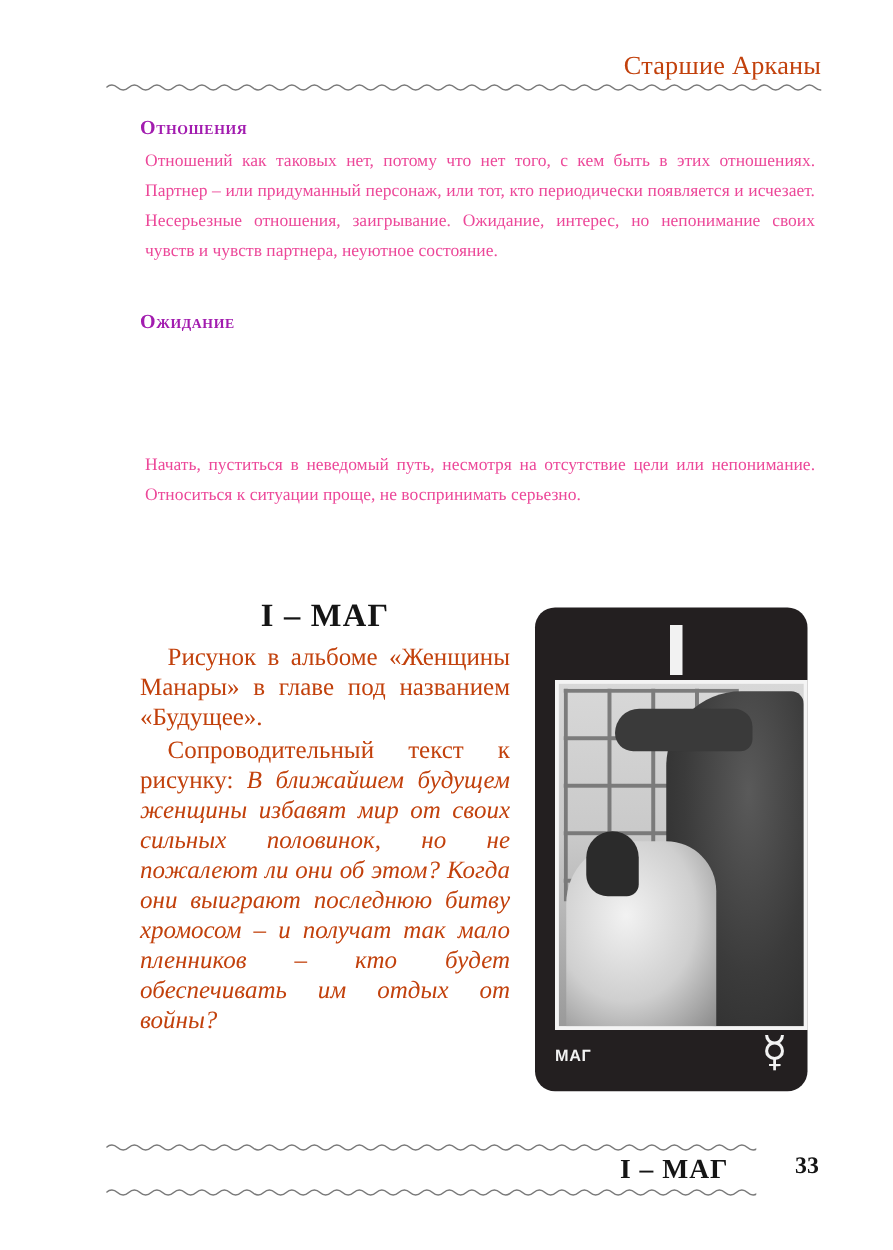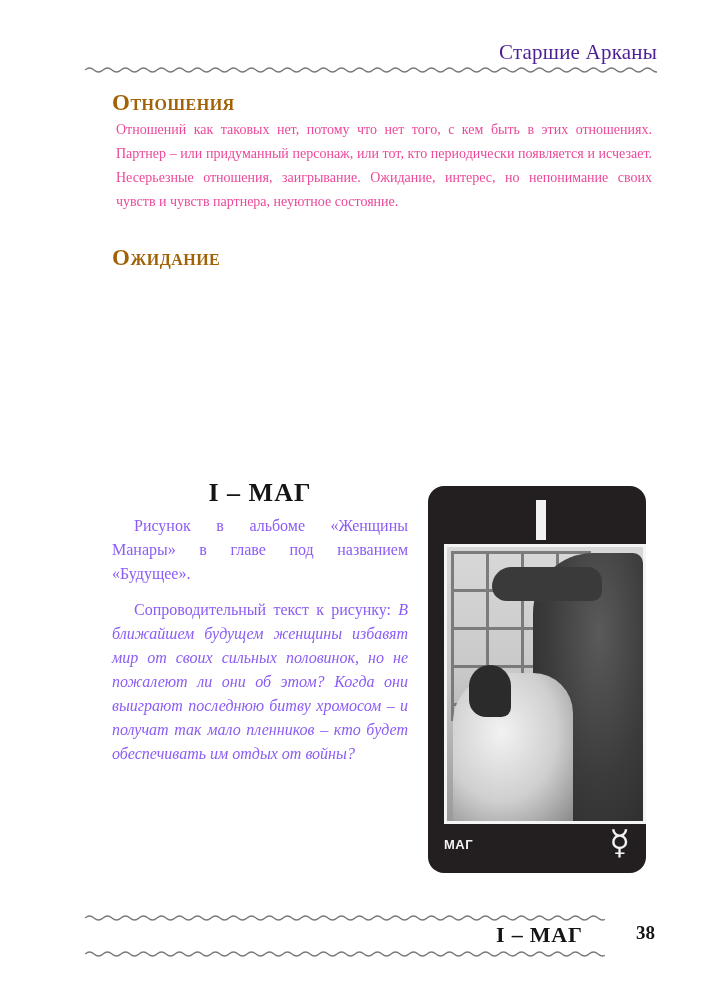--- a/index.html
+++ b/index.html
@@ -4,39 +4,39 @@
   <style>
     html, body { margin: 0; padding: 0; background: #ffffff; }
     body {
       width: 714px; height: 1000px; position: relative; overflow: hidden;
       font-family: "Liberation Serif", "DejaVu Serif", serif; color: #1a1a1a;
     }
     .wave { position: absolute; height: 8px; }
     .wave svg { display: block; }
     .running-head {
       position: absolute; top: 40px; right: 57px;
-      font-size: 21px; color: #4c1d95; letter-spacing: 0.2px;
+      font-size: 21px; color: #c2410c; letter-spacing: 0.2px;
     }
     .section { position: absolute; left: 112px; width: 544px; }
     .section h3 {
-      margin: 0; font-size: 23px; font-weight: bold; font-variant: small-caps;
-      letter-spacing: 0.5px; line-height: 22px; color: #a16207;
+      margin: 0; font-size: 16px; font-weight: bold; font-variant: small-caps;
+      letter-spacing: 0.5px; line-height: 22px; color: #a21caf;
     }
     .section p {
       margin: 4px; font-size: 14px; line-height: 24px; text-align: justify;
       color: #ec4899; text-indent: 0;
     }
     .col-left { position: absolute; left: 112px; width: 296px; }
     .col-left h2 {
       margin: 0; text-align: center; font-size: 26px; font-weight: bold;
       letter-spacing: 1px; line-height: 30px; color: #151515;
     }
     .col-left p {
-      margin: 0; font-size: 16px; line-height: 24px; text-align: justify;
-      color: #8b5cf6; text-indent: 22px;
+      margin: 0; font-size: 20px; line-height: 24px; text-align: justify;
+      color: #c2410c; text-indent: 22px;
     }
     .card {
       position: absolute; left: 428px; top: 486px; width: 218px; height: 387px;
       background: #231f20; border-radius: 16px;
     }
     .card-numeral {
       position: absolute; left: 108px; top: 14px; width: 10px; height: 40px;
       background: #f2f2f2;
     }
     .card-art {
@@ -104,26 +104,27 @@
 <div class="section" style="top:92px;">
   <h3>Отношения</h3>
   <p>Отношений как таковых нет, потому что нет того, с кем быть в этих отношениях. Партнер – или придуманный персонаж, или тот, кто периодически появляется и исчезает. Несерьезные отношения, заигрывание. Ожидание, интерес, но непонимание своих чувств и чувств партнера, неуютное состояние.</p>
 </div>
 
 <div class="section" style="top:247px;">
   <h3>Ожидание</h3>
 </div>
 
 <div class="section" style="top:357px;">
+  <p>Начать, пуститься в неведомый путь, несмотря на отсутствие цели или непонимание. Относиться к ситуации проще, не воспринимать серьезно.</p>
 </div>
 
 <div class="col-left" style="top:478px;">
   <h2>I – МАГ</h2>
   <p style="margin-top:6px;">Рисунок в альбоме «Женщины Манары» в главе под названием «Будущее».</p>
-  <p style="margin-top:12px;"><span>Сопроводительный текст к рисунку: </span><em>В ближайшем будущем женщины избавят мир от своих сильных половинок, но не пожалеют ли они об этом? Когда они выиграют последнюю битву хромосом – и получат так мало пленников – кто будет обеспечивать им отдых от войны?</em></p>
+  <p style="margin-top:2px;"><span>Сопроводительный текст к рисунку: </span><em>В ближайшем будущем женщины избавят мир от своих сильных половинок, но не пожалеют ли они об этом? Когда они выиграют последнюю битву хромосом – и получат так мало пленников – кто будет обеспечивать им отдых от войны?</em></p>
 </div>
 
 <div class="card">
   <div class="card-numeral"></div>
   <div class="card-art">
     <div class="sky"></div>
     <div class="grid"></div>
     <div class="creature"></div>
     <div class="jaw"></div>
     <div class="figure"></div>
@@ -133,19 +134,19 @@
   <div class="card-symbol">☿</div>
 </div>
 
 <div class="wave" style="left:85px; top:914px; width:520px;">
   <svg width="520" height="8" viewBox="0 0 520 8">
       <path d="M0 4 Q 4.5 0 9 4 T 18 4 T 27 4 T 36 4 T 45 4 T 54 4 T 63 4 T 72 4 T 81 4 T 90 4 T 99 4 T 108 4 T 117 4 T 126 4 T 135 4 T 144 4 T 153 4 T 162 4 T 171 4 T 180 4 T 189 4 T 198 4 T 207 4 T 216 4 T 225 4 T 234 4 T 243 4 T 252 4 T 261 4 T 270 4 T 279 4 T 288 4 T 297 4 T 306 4 T 315 4 T 324 4 T 333 4 T 342 4 T 351 4 T 360 4 T 369 4 T 378 4 T 387 4 T 396 4 T 405 4 T 414 4 T 423 4 T 432 4 T 441 4 T 450 4 T 459 4 T 468 4 T 477 4 T 486 4 T 495 4 T 504 4 T 513 4 T 522 4" fill="none" stroke="#7a7a7a" stroke-width="1.3"></path>
     </svg>
 </div>
 
 <div class="footer-title">I – МАГ</div>
-<div class="page-number">38</div>
+<div class="page-number">33</div>
 
 <div class="wave" style="left:85px; top:950px; width:520px;">
   <svg width="520" height="8" viewBox="0 0 520 8">
       <path d="M0 4 Q 4.5 0 9 4 T 18 4 T 27 4 T 36 4 T 45 4 T 54 4 T 63 4 T 72 4 T 81 4 T 90 4 T 99 4 T 108 4 T 117 4 T 126 4 T 135 4 T 144 4 T 153 4 T 162 4 T 171 4 T 180 4 T 189 4 T 198 4 T 207 4 T 216 4 T 225 4 T 234 4 T 243 4 T 252 4 T 261 4 T 270 4 T 279 4 T 288 4 T 297 4 T 306 4 T 315 4 T 324 4 T 333 4 T 342 4 T 351 4 T 360 4 T 369 4 T 378 4 T 387 4 T 396 4 T 405 4 T 414 4 T 423 4 T 432 4 T 441 4 T 450 4 T 459 4 T 468 4 T 477 4 T 486 4 T 495 4 T 504 4 T 513 4 T 522 4" fill="none" stroke="#7a7a7a" stroke-width="1.3"></path>
     </svg>
 </div>
 
 </body></html>

